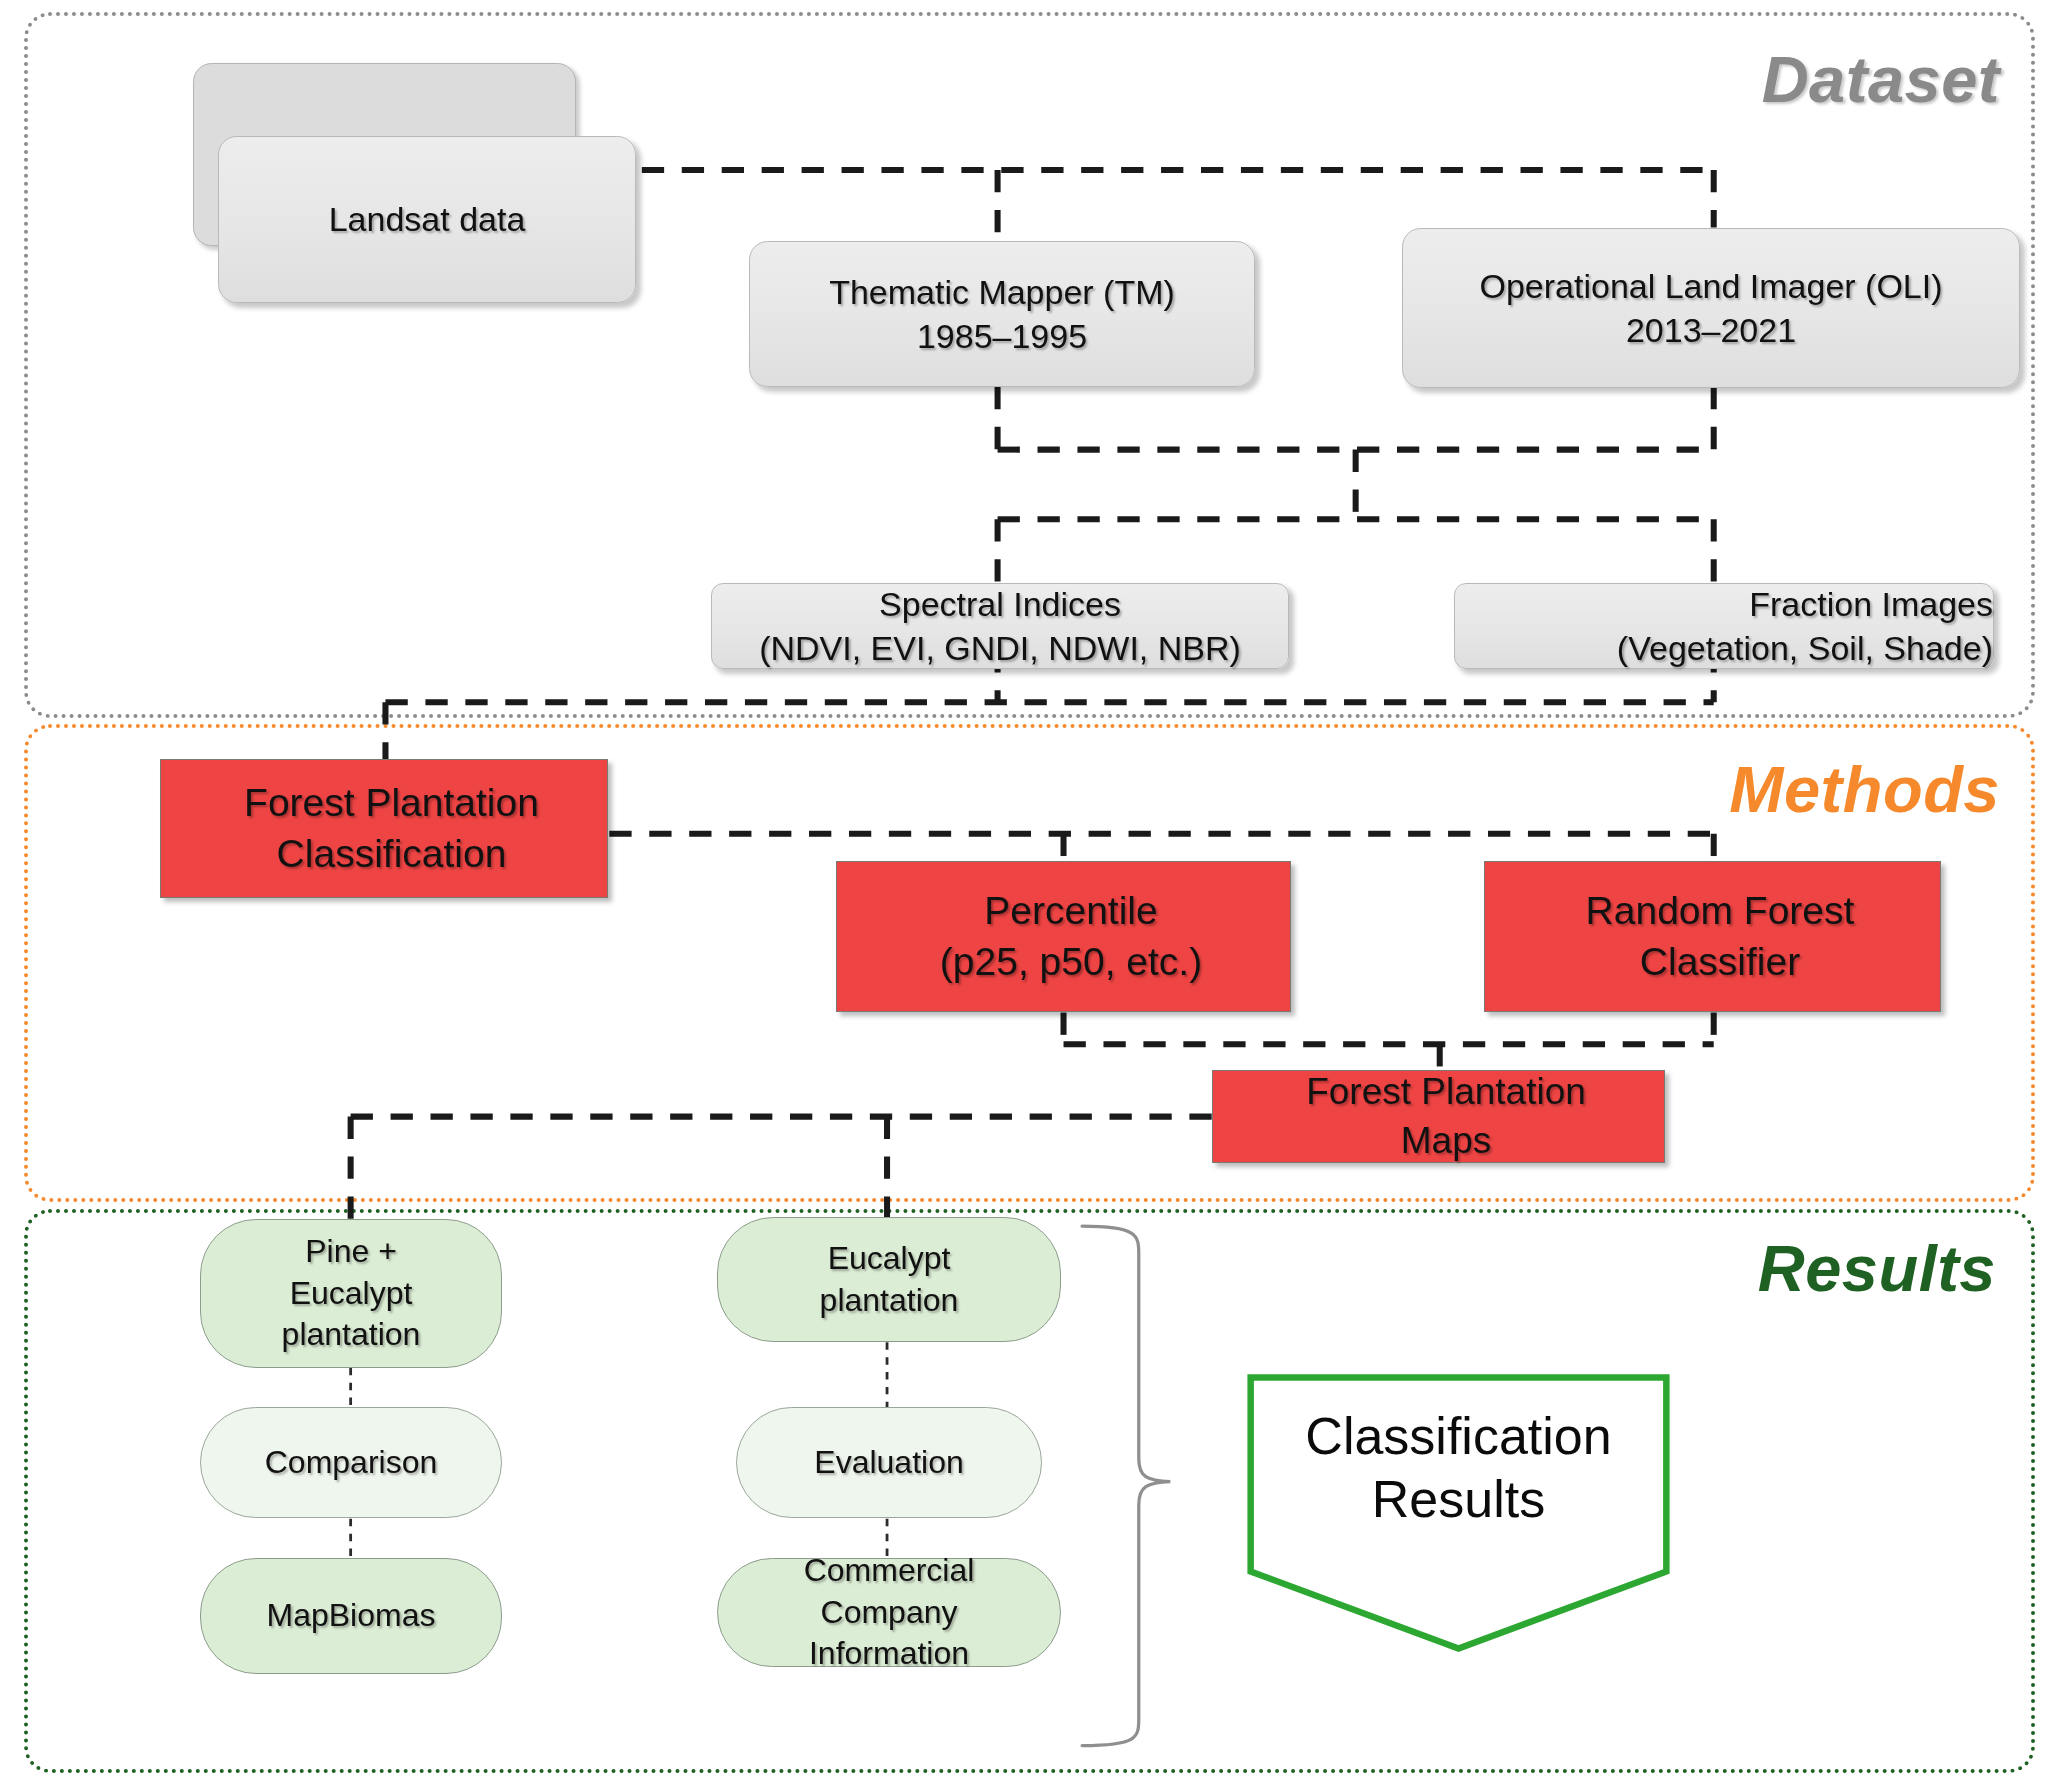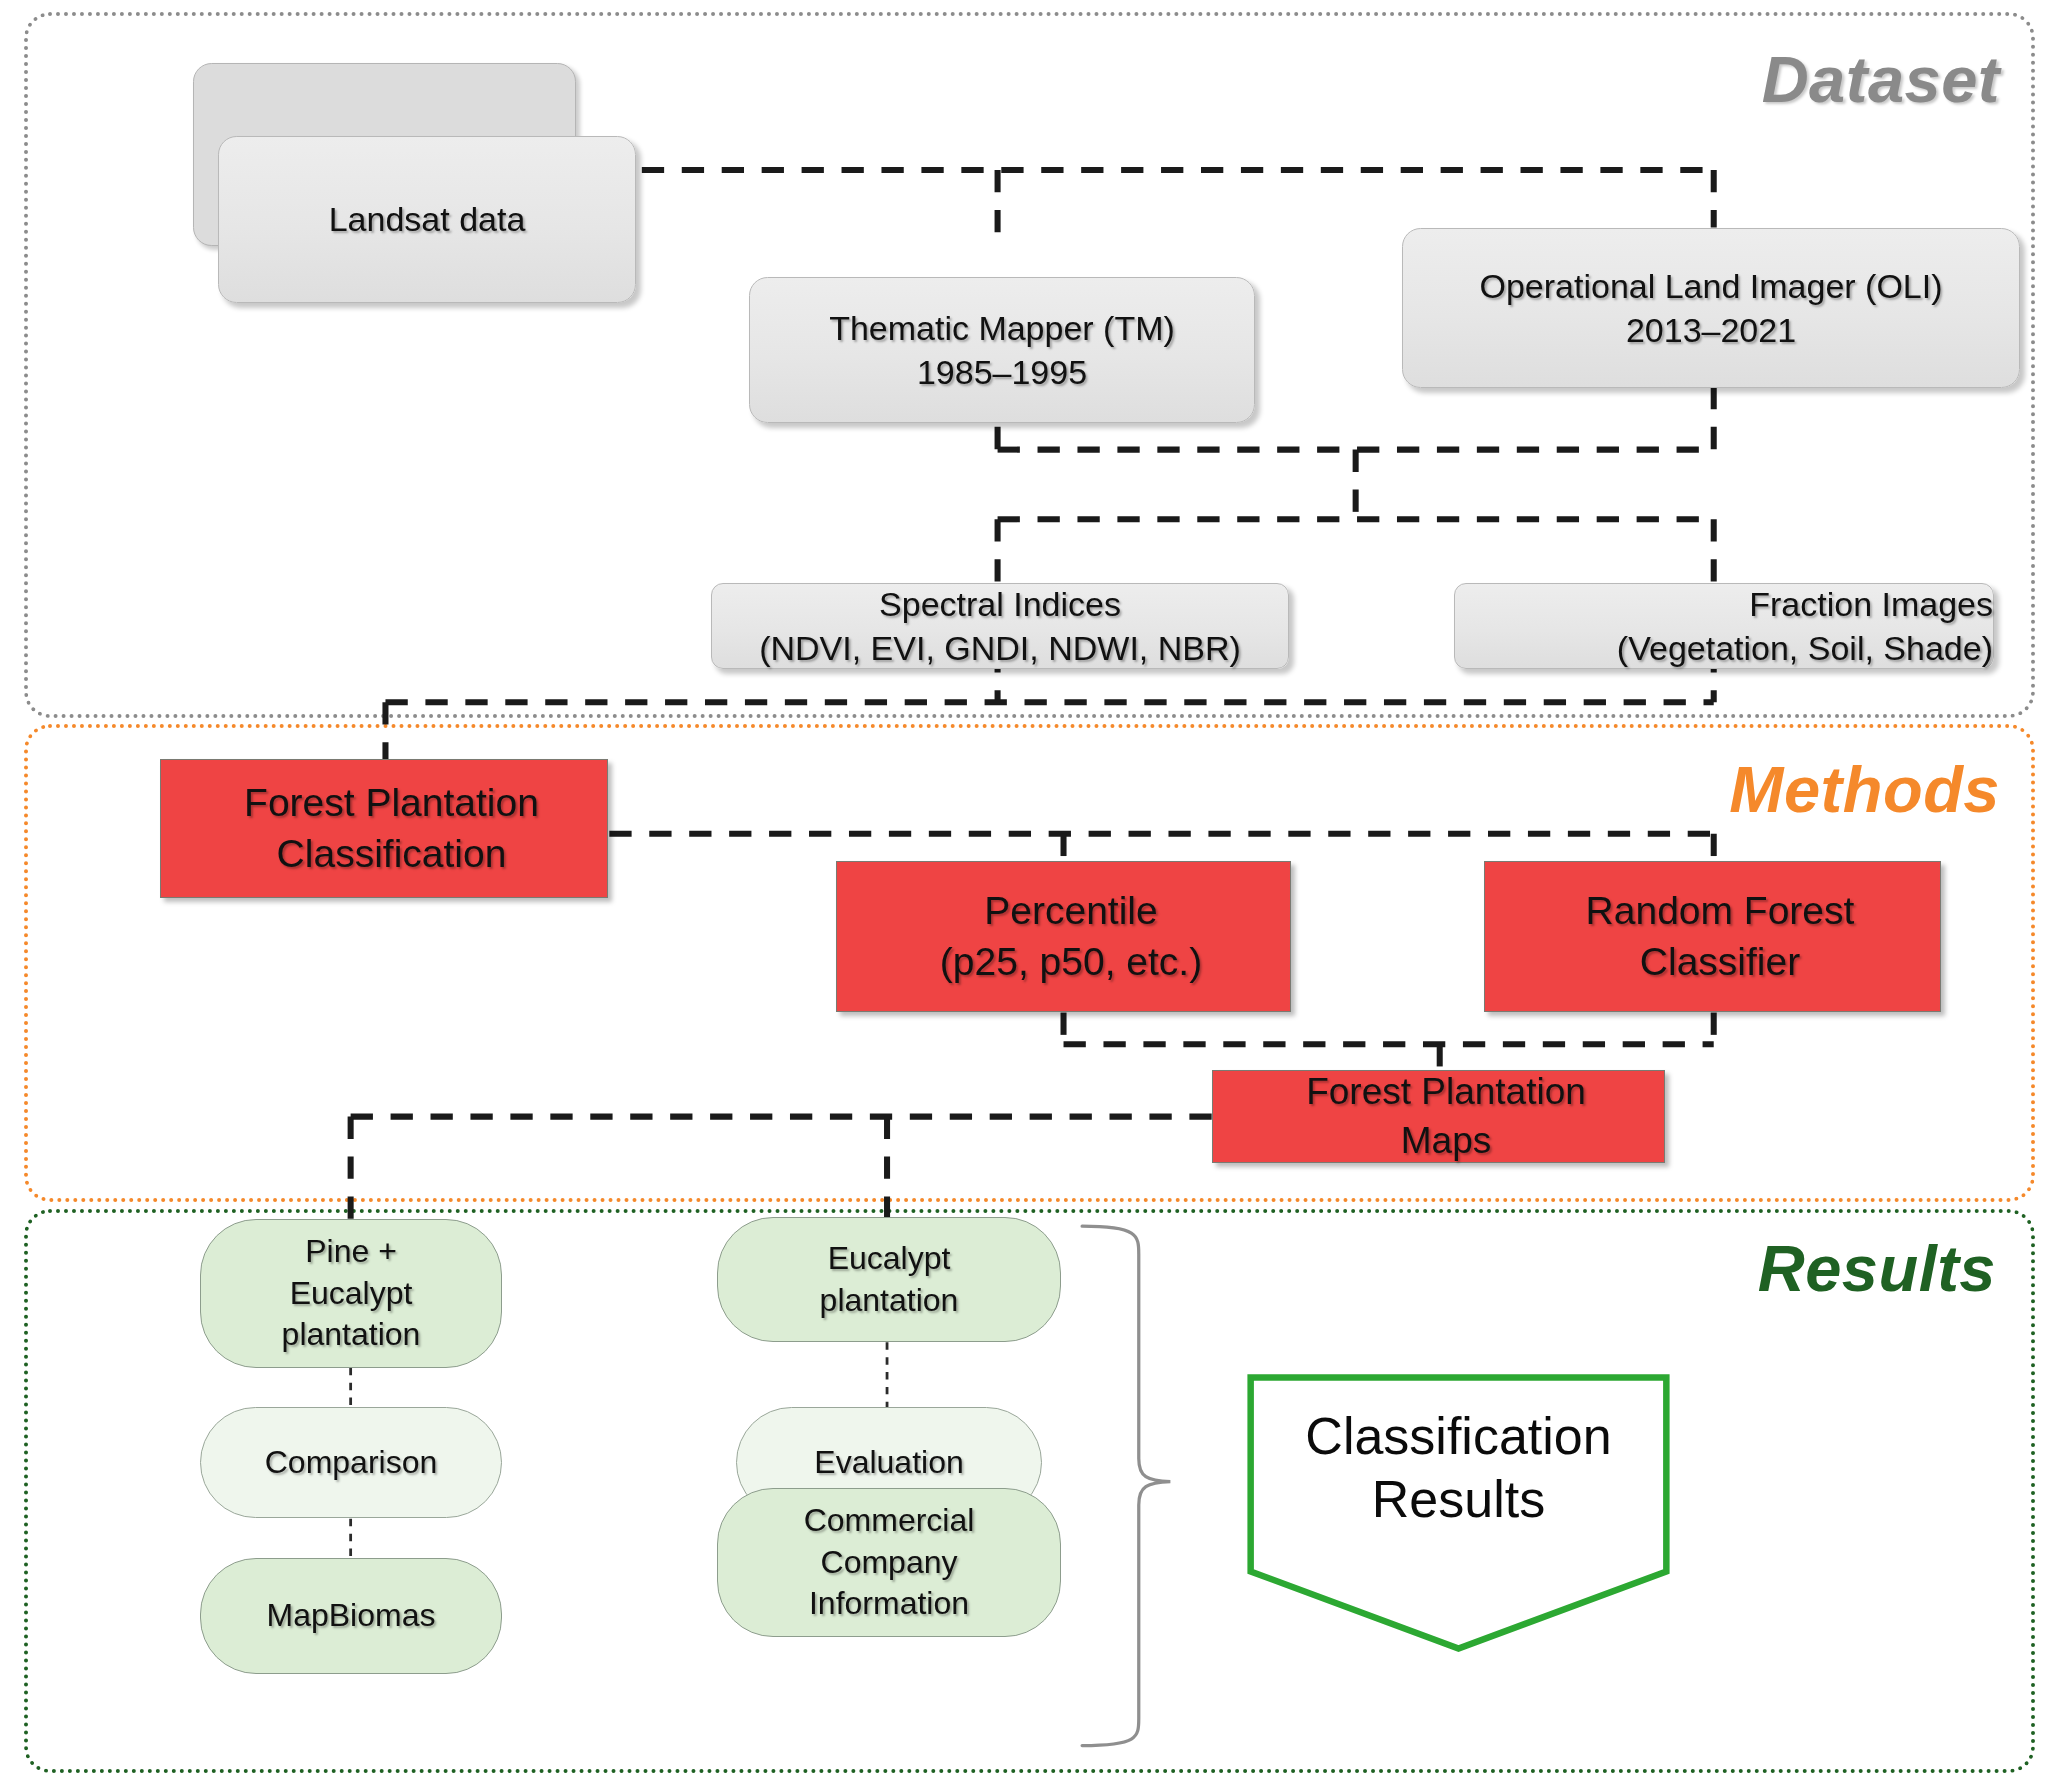--- a/index.html
+++ b/index.html
@@ -178,21 +178,21 @@
 
   <div class="section-label lbl-dataset">Dataset</div>
   <div class="section-label lbl-methods">Methods</div>
   <div class="section-label lbl-results">Results</div>
 
   <div class="stack-back" style="left:193px; top:63px; width:381px; height:181px;"></div>
   <div class="node grey" style="left:218px; top:88px; width:418px; height:167px;margin-top:48px;">
     <span class="ln">Landsat data</span>
   </div>
 
-  <div class="node grey" style="left:749px; top:241px; width:506px; height:146px;margin-top:36px;">
+  <div class="node grey" style="left:749px; top:241px; width:506px; height:146px;">
     <span class="ln">Thematic Mapper (TM)</span>
     <span class="ln">1985–1995</span>
   </div>
 
   <div class="node grey" style="left:1402px; top:228px; width:618px; height:160px;">
     <span class="ln">Operational Land Imager (OLI)</span>
     <span class="ln">2013–2021</span>
   </div>
 
   <div class="node grey" style="left:711px; top:583px; width:578px; height:86px; border-radius:12px;">
@@ -241,21 +241,21 @@
 
   <div class="node green" style="left:717px; top:1217px; width:344px; height:125px; font-size:32px;">
     <span class="ln">Eucalypt</span>
     <span class="ln">plantation</span>
   </div>
 
   <div class="node green-pale" style="left:736px; top:1407px; width:306px; height:111px; font-size:32px;align-items:center;">
     <span class="ln">Evaluation</span>
   </div>
 
-  <div class="node green" style="left:717px; top:1488px; width:344px; height:149px; font-size:32px;text-align:right;">
+  <div class="node green" style="left:717px; top:1558px; width:344px; height:109px; font-size:32px;text-align:right;">
     <span class="ln">Commercial</span>
     <span class="ln">Company</span>
     <span class="ln">Information</span>
   </div>
 
   <div class="pentagon" style="left:1245px; top:1372px; width:427px; height:283px;">
     <svg width="427" height="283" viewBox="0 0 920 610">
       <polygon points="12,12 908,12 908,430 460,596 12,430" fill="#ffffff" stroke="#2ca832" stroke-width="14" stroke-linejoin="miter"></polygon>
     </svg>
     <div class="ptext">

